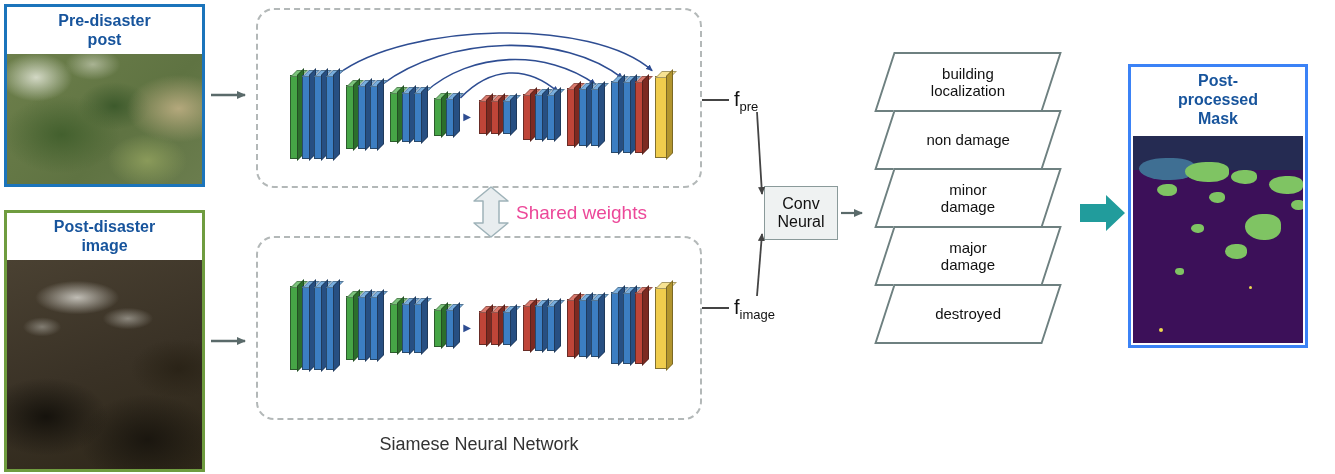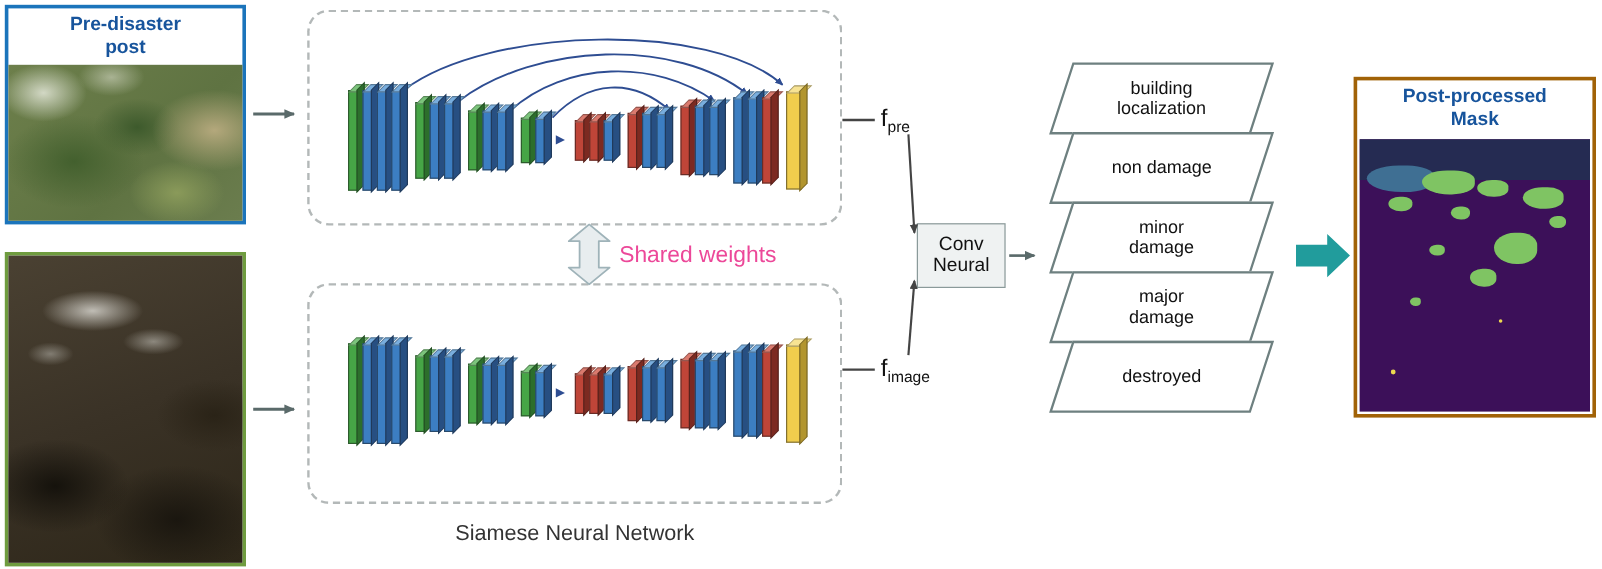--- a/index.html
+++ b/index.html
@@ -5,21 +5,21 @@
   * { margin:0; padding:0; box-sizing:border-box; }
   body { font-family:"Liberation Sans", sans-serif; background:#fff; }
   #stage { position:relative; width:1335px; height:474px; background:#fff; overflow:hidden; }
 
   
   .img-card { position:absolute; display:flex; flex-direction:column; background:#fff; }
   .card-title { text-align:center; font-weight:bold; font-size:16px; line-height:1.2;
                 color:#17549c; padding:4px 42px 5px; }
   #pre-card  { left:4px;  top:4px;   width:201px; height:183px; border:3px solid #1b74bb; }
   #post-card { left:4px;  top:210px; width:201px; height:262px; border:3px solid #6f9c3f; }
-  #mask-card { left:1128px; top:64px; width:202px; height:284px; border:3px solid #a16207;justify-content:center; }
+  #mask-card { left:1128px; top:64px; width:180px; height:284px; border:3px solid #3b82f6;justify-content:center; }
   #mask-card .card-title { padding:4px 28px 5px; }
   .sat { flex:1; }
   #pre-img { background:
       radial-gradient(60px 40px at 15% 18%, rgba(222,226,210,.9), transparent 60%),
       radial-gradient(46px 26px at 44% 8%, rgba(205,210,188,.65), transparent 60%),
       radial-gradient(80px 52px at 88% 42%, #b4a87c, transparent 65%),
       radial-gradient(66px 44px at 72% 82%, #8a9a5a, transparent 60%),
       radial-gradient(90px 60px at 28% 62%, #43602e, transparent 65%),
       radial-gradient(60px 40px at 55% 40%, #3d5a2c, transparent 60%),
       linear-gradient(135deg, #6d7f4b, #5f7342 60%, #6b7d4e); }
@@ -89,20 +89,21 @@
 <body>
 
 <div id="stage">
 
   <div id="pre-card" class="img-card">
     <div class="card-title">Pre-disaster post</div>
     <div id="pre-img" class="sat"></div>
   </div>
 
   <div id="post-card" class="img-card">
+    <div class="card-title">Post-disaster image</div>
     <div id="post-img" class="sat"></div>
   </div>
 
   <div id="net1" class="dashed-box">
     <svg class="skip-svg" viewBox="0 0 446 180">
       <g fill="none" stroke="#2e4d92" stroke-width="1.6">
         <path d="M78,66 C150,12 340,8 400,62" marker-end="url(#ah-b)"></path>
         <path d="M124,76 C190,26 310,22 370,70" marker-end="url(#ah-b)"></path>
         <path d="M168,84 C215,42 292,40 342,76" marker-end="url(#ah-b)"></path>
         <path d="M204,90 C235,58 272,56 304,84" marker-end="url(#ah-b)"></path>

